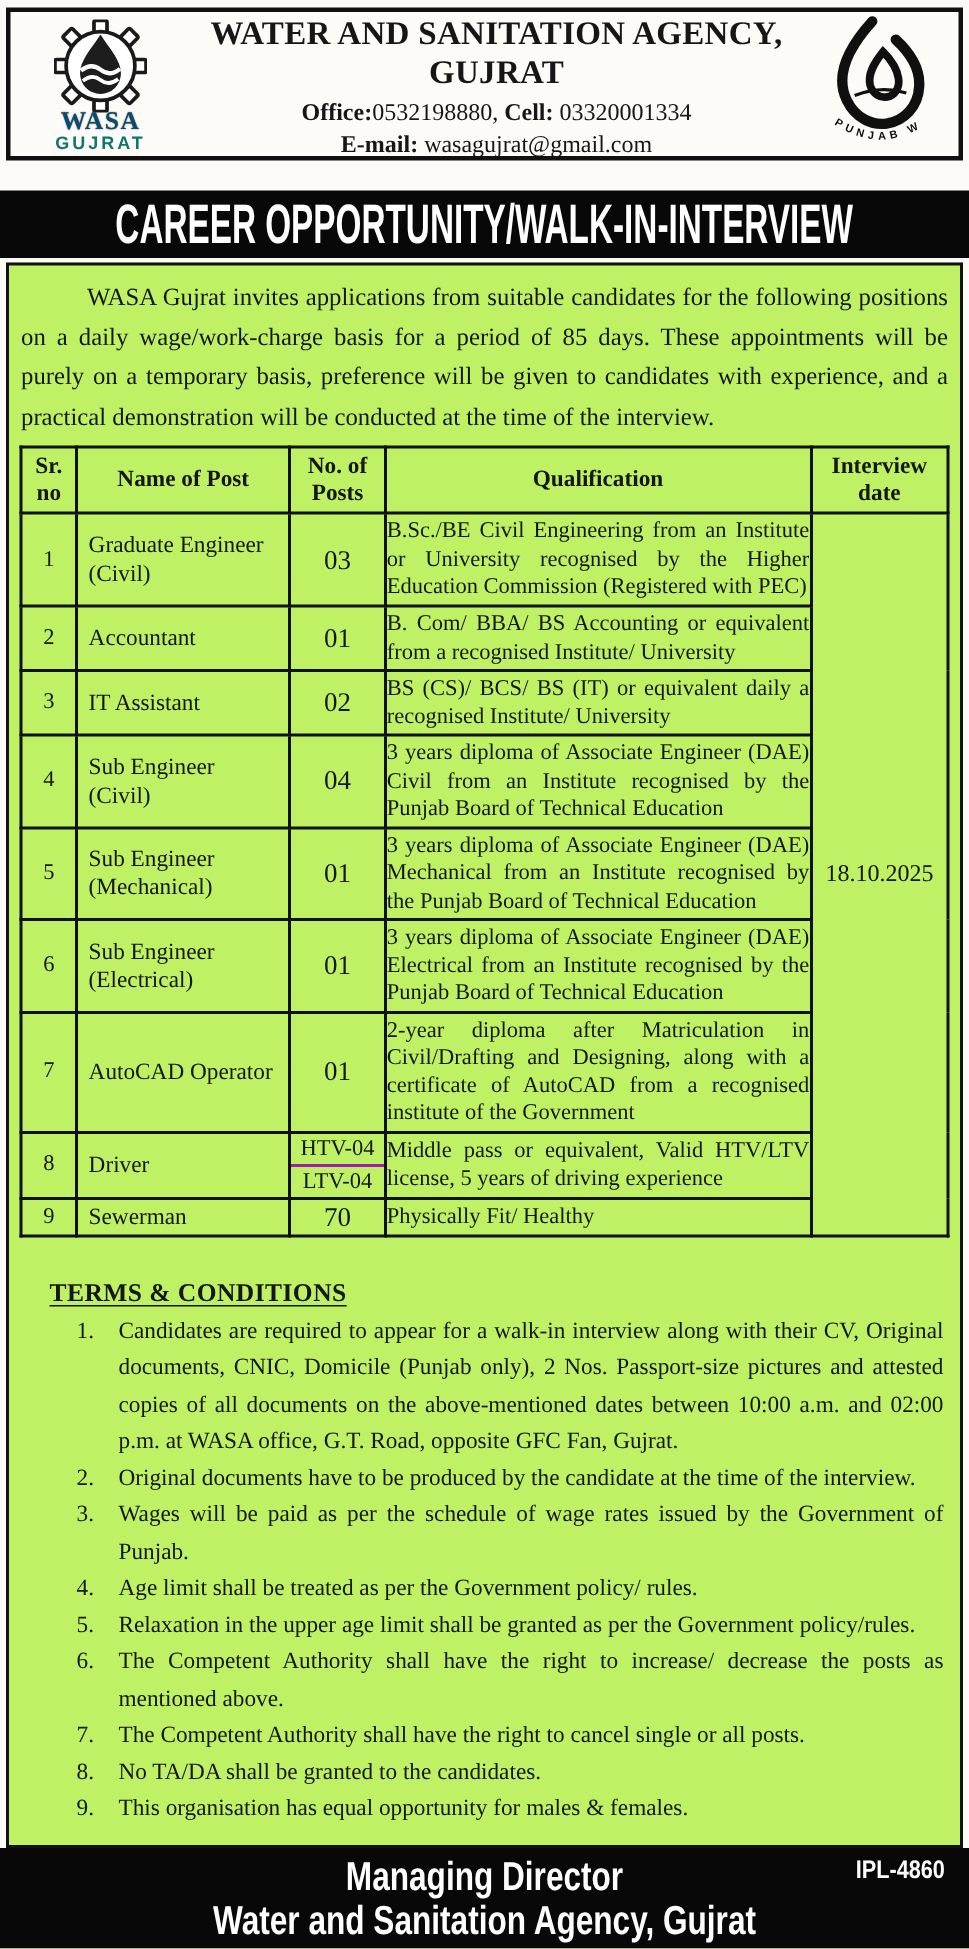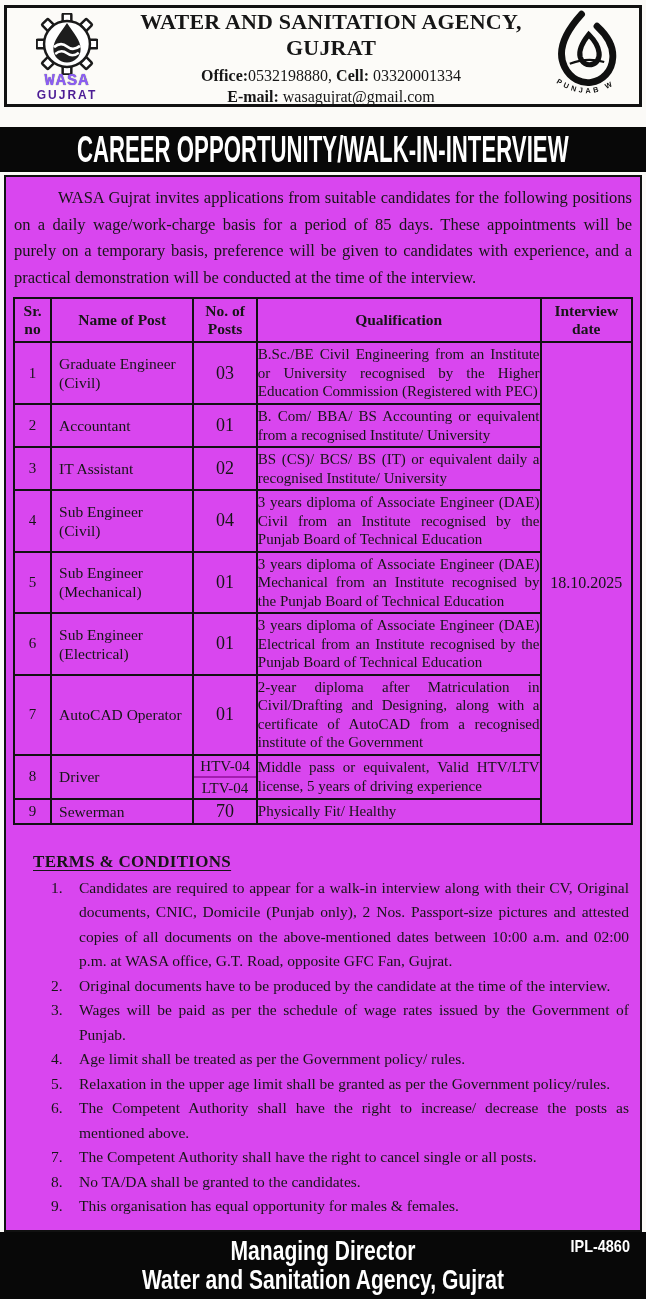--- a/index.html
+++ b/index.html
@@ -11,27 +11,27 @@
   .page{position:absolute;inset:0;background:#fbfaf7;}
 
   
   .header-box{
     position:absolute;left:4px;right:4px;top:5px;height:102px;
     border:3px solid #111;background:#fcfbf8;
     display:flex;align-items:center;box-sizing:border-box;
   }
   .logo-left{width:120px;display:flex;flex-direction:column;align-items:center;flex:none;padding-top:2px;}
   .logo-left .wasa-word{
-    font-family:Liberation Mono, monospace;font-weight:bold;font-size:17px;
-    color:#8b5cf6;letter-spacing:1px;line-height:16px;margin-top:-2px;
+    font-family:Liberation Serif, serif;font-weight:bold;font-size:17px;
+    color:#0c4a6e;letter-spacing:1px;line-height:16px;margin-top:-2px;
     text-shadow:0 0 1px #555;
   }
   .logo-left .gujrat-word{
     font-family:"Liberation Sans",sans-serif;font-weight:bold;font-size:12px;
-    color:#4c1d95;letter-spacing:2px;line-height:13px;
+    color:#0f766e;letter-spacing:2px;line-height:13px;
   }
   .header-center{flex:1;text-align:center;padding-top:2px;}
   .agency-title{
     font-weight:bold;font-size:22px;letter-spacing:.2px;line-height:26px;margin:2px 0 4px;
   }
   .contact-line{font-size:16px;line-height:21px;}
   .contact-line b{font-weight:bold;}
   .logo-right{width:104px;flex:none;display:flex;justify-content:center;}
 
   
@@ -41,21 +41,21 @@
   }
   .banner-title{
     color:#fff;font-family:"Liberation Sans",sans-serif;font-weight:bold;
     font-size:37px;white-space:nowrap;transform:scaleX(.60);transform-origin:center;
     letter-spacing:0;
   }
 
   
   .main-box{
     position:absolute;left:4px;right:4px;top:175px;bottom:67px;
-    border:2px solid #111;background:#d946ef;box-sizing:border-box;
+    border:2px solid #111;background:#bef264;box-sizing:border-box;
     padding:6px 7px 0;overflow:hidden;
   }
   .intro{
     font-size:16.5px;line-height:26.5px;text-align:justify;text-indent:44px;
     margin:2px 1px 6px;
   }
 
   
   table.posts{width:100%;border-collapse:collapse;table-layout:fixed;font-family:Liberation Serif, serif;}
   table.posts th,table.posts td{border:2px solid #111;vertical-align:middle;box-sizing:border-box;}

